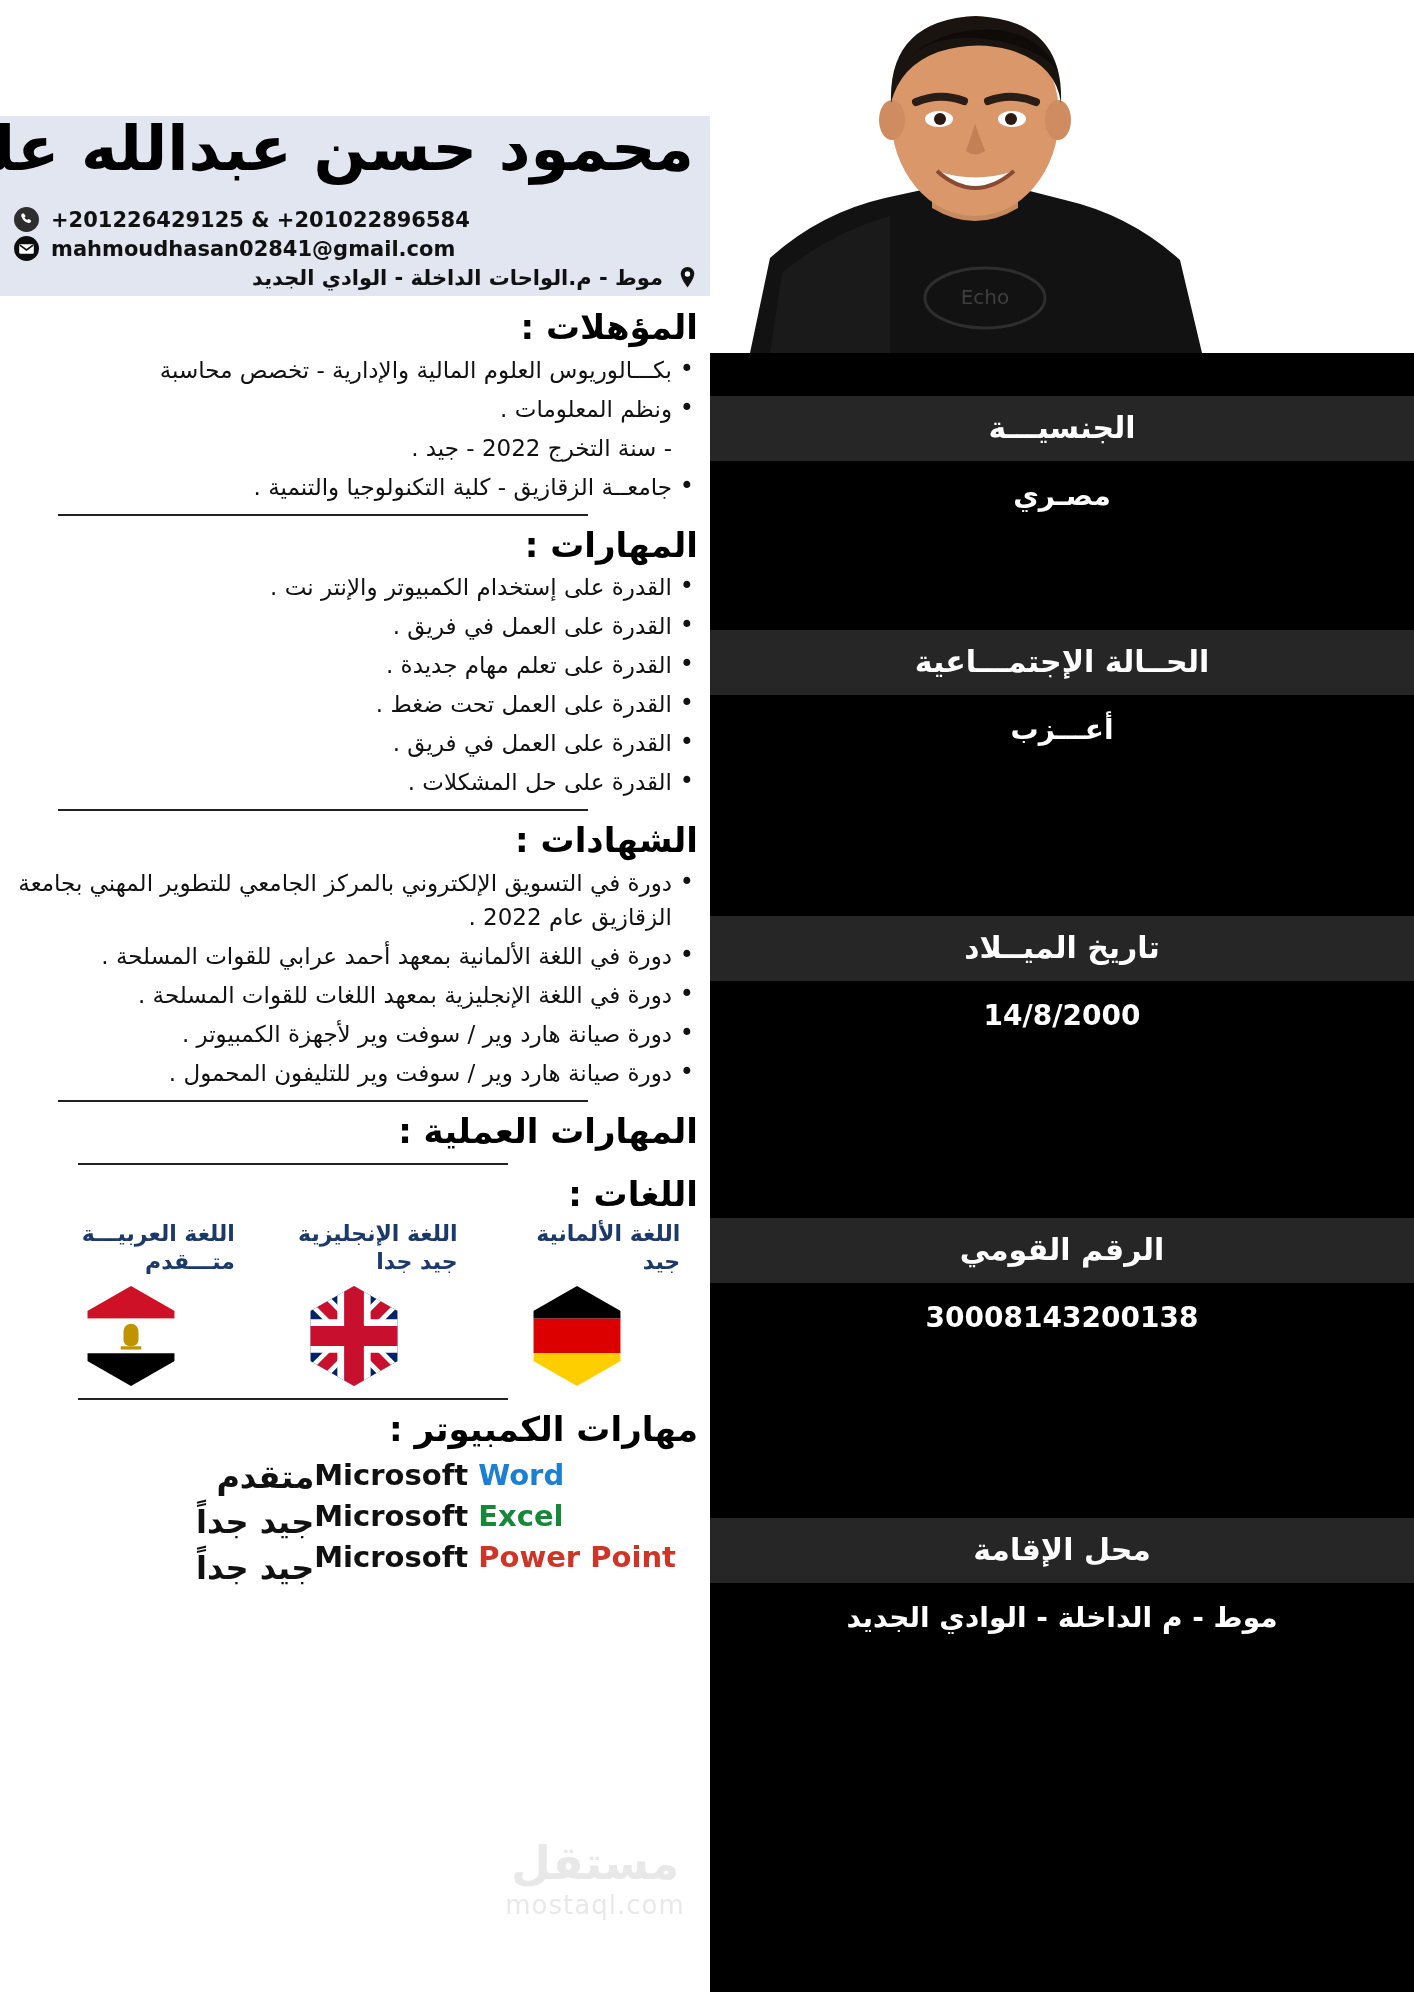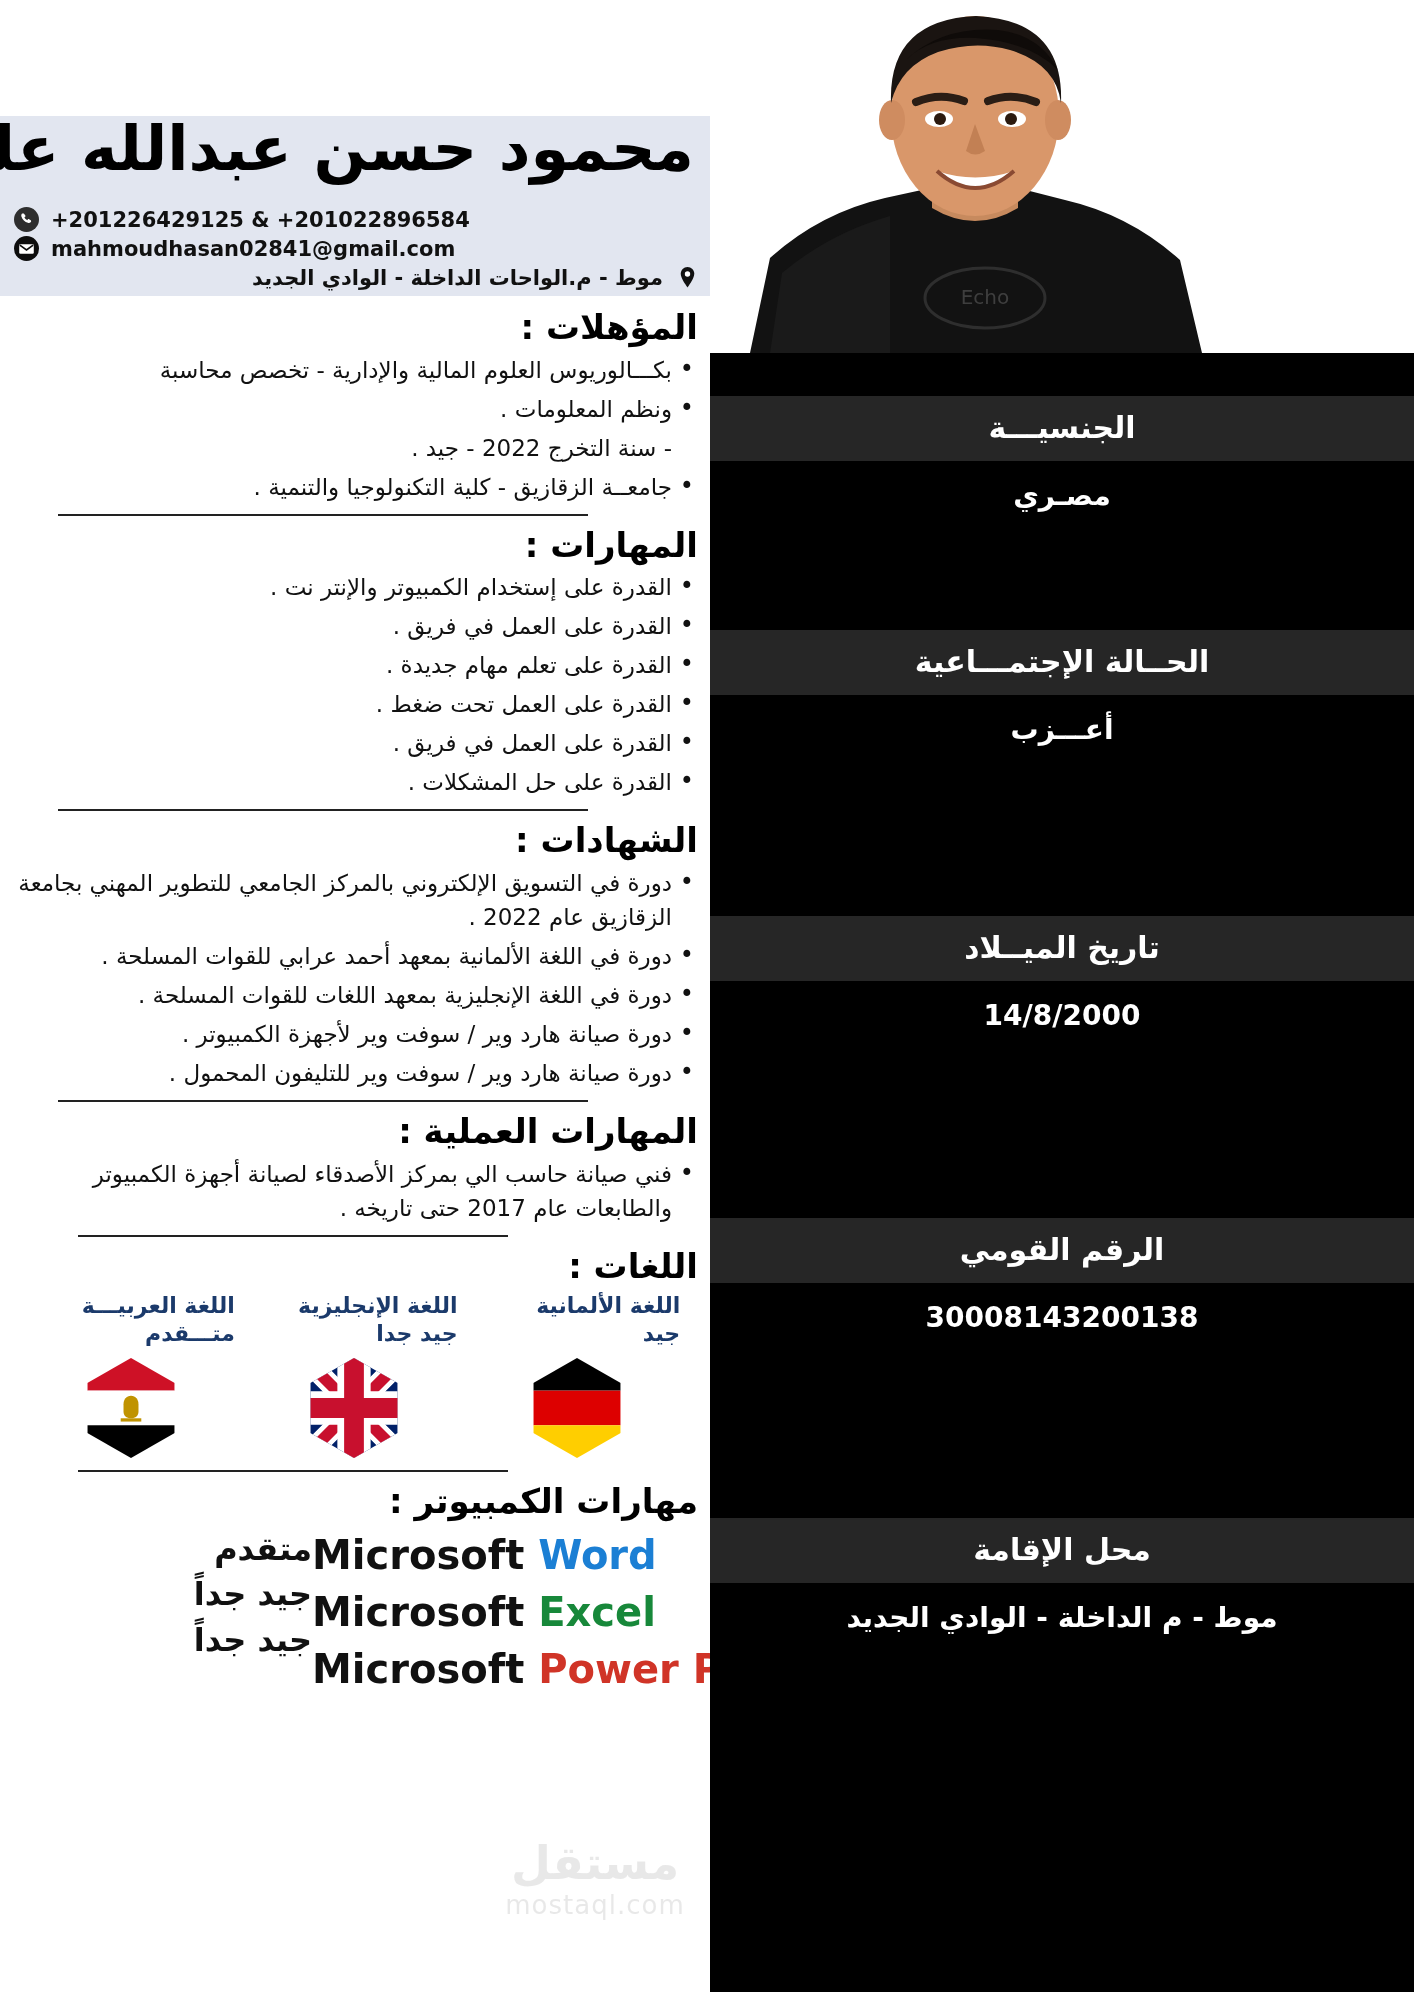--- a/index.html
+++ b/index.html
@@ -107,21 +107,21 @@
 
   
   .cskills {
     display:flex; flex-direction:row-reverse;
     justify-content:space-between; align-items:flex-start;
     margin-top:4px; padding:0 6px;
   }
   .cs-levels { direction:rtl; text-align:right; width:300px; }
   .cs-levels div { font-size:32px; font-weight:bold; color:#111; line-height:1.42; }
   .cs-apps { direction:ltr; text-align:left; width:380px; }
-  .cs-apps div { font-size:40px; font-weight:bold; color:#111; line-height:1.42; white-space:nowrap; }
+  .cs-apps div { font-size:29px; font-weight:bold; color:#111; line-height:1.42; white-space:nowrap; }
   .cs-apps span.a { color:#111; }
   .cs-word { color:#1b7fd4; }
   .cs-excel { color:#17883a; }
   .cs-ppt { color:#d03427; }
 
   
   .watermark {
     position:absolute; left:470px; top:1840px; width:250px;
     text-align:center; z-index:5; opacity:.22; pointer-events:none;
   }
@@ -266,23 +266,20 @@
     <ul class="bul">
       <li class="justify">دورة في التسويق الإلكتروني بالمركز الجامعي للتطوير المهني بجامعة الزقازيق عام 2022 .</li>
       <li>دورة في اللغة الألمانية بمعهد أحمد عرابي للقوات المسلحة .</li>
       <li>دورة في اللغة الإنجليزية بمعهد اللغات للقوات المسلحة .</li>
       <li>دورة صيانة هارد وير / سوفت وير لأجهزة الكمبيوتر .</li>
       <li>دورة صيانة هارد وير / سوفت وير للتليفون المحمول .</li>
     </ul>
     <hr class="hr">
 
     <div class="sec-title">المهارات العملية :</div>
-    <ul class="bul">
-      <li class="justify">فني صيانة حاسب الي بمركز الأصدقاء لصيانة أجهزة الكمبيوتر والطابعات عام 2017 حتى تاريخه .</li>
-    </ul>
     <hr class="hr short">
 
     <div class="sec-title">اللغات :</div>
     <div class="langs">
 
       <div class="lang">
         <div class="lang-name">اللغة الألمانية</div>
         <div class="lang-level">جيد</div>
         <div class="flag">
           <svg width="104" height="104" viewBox="0 0 100 100">

